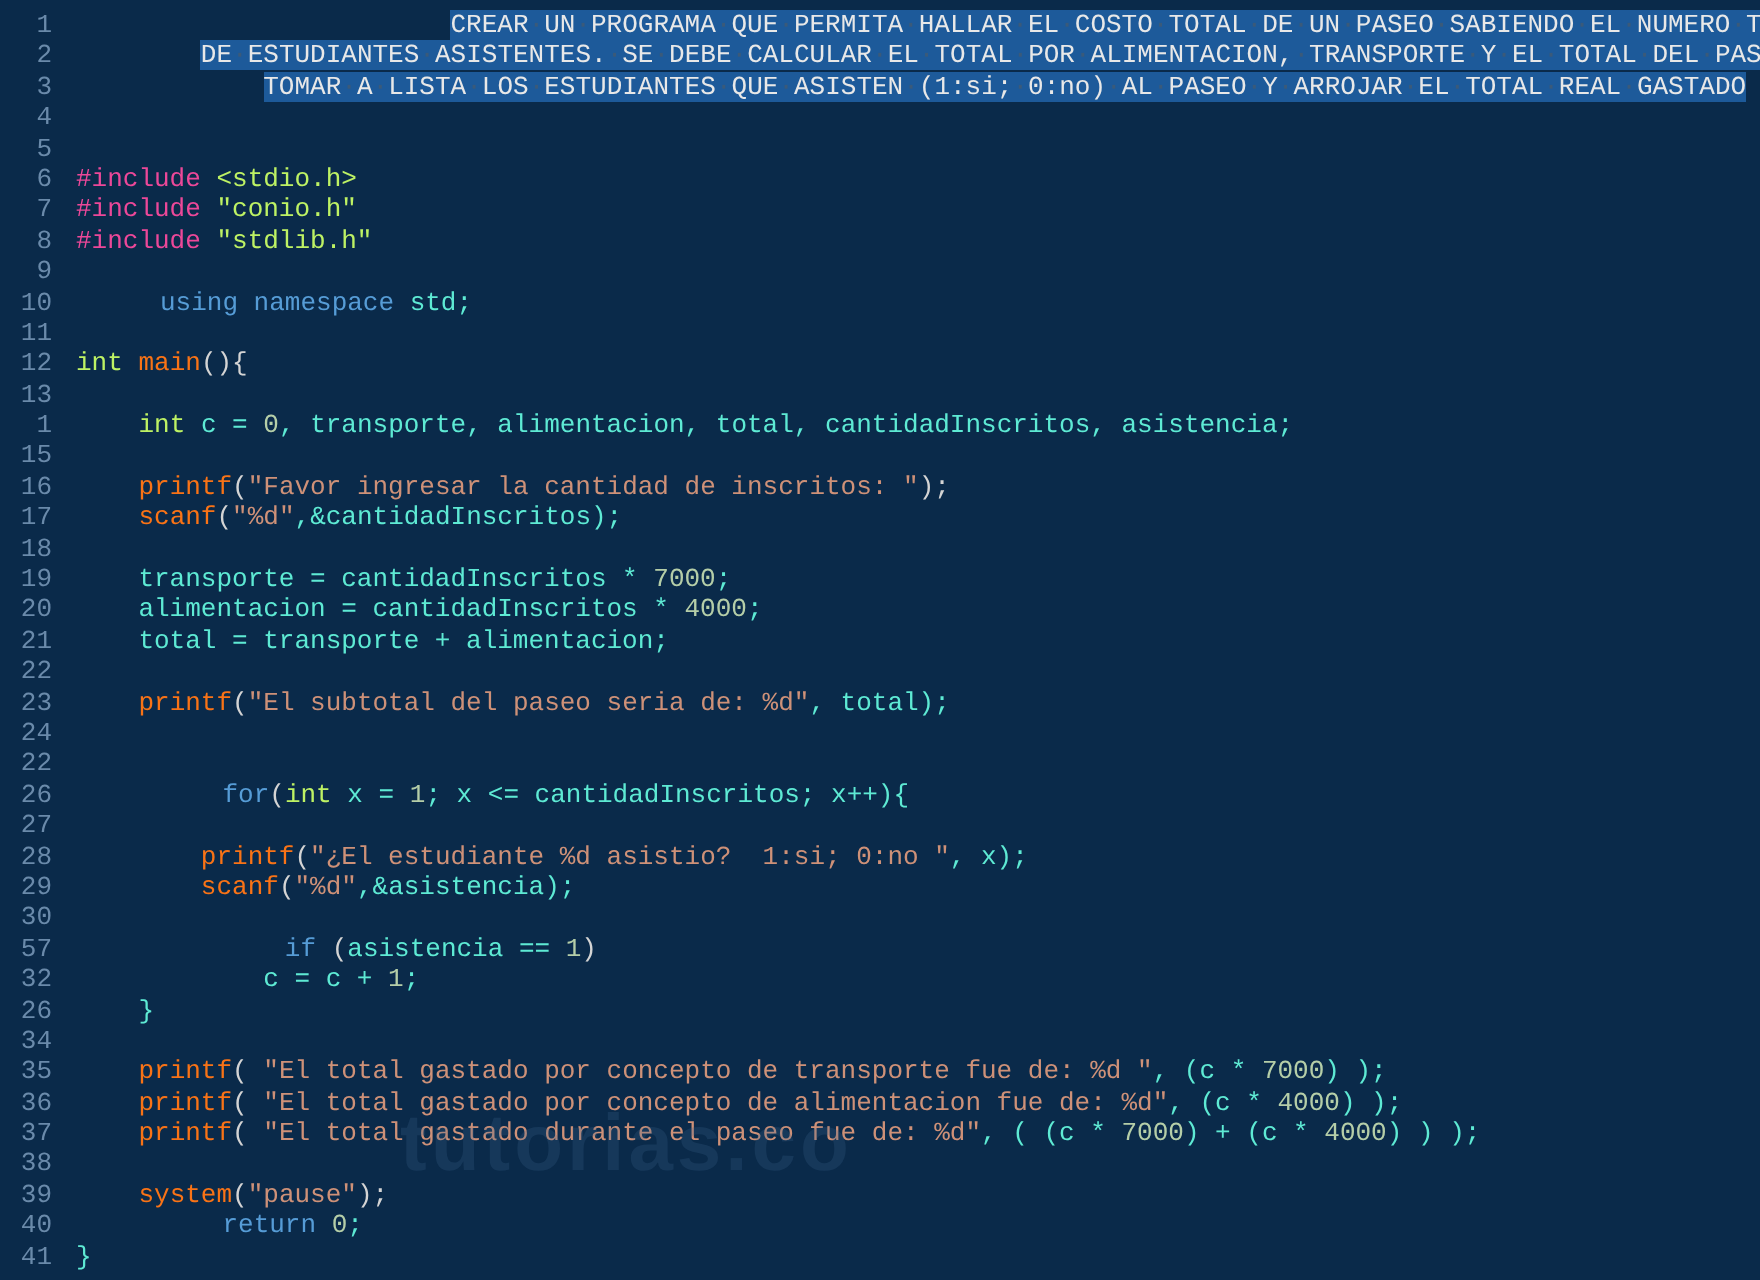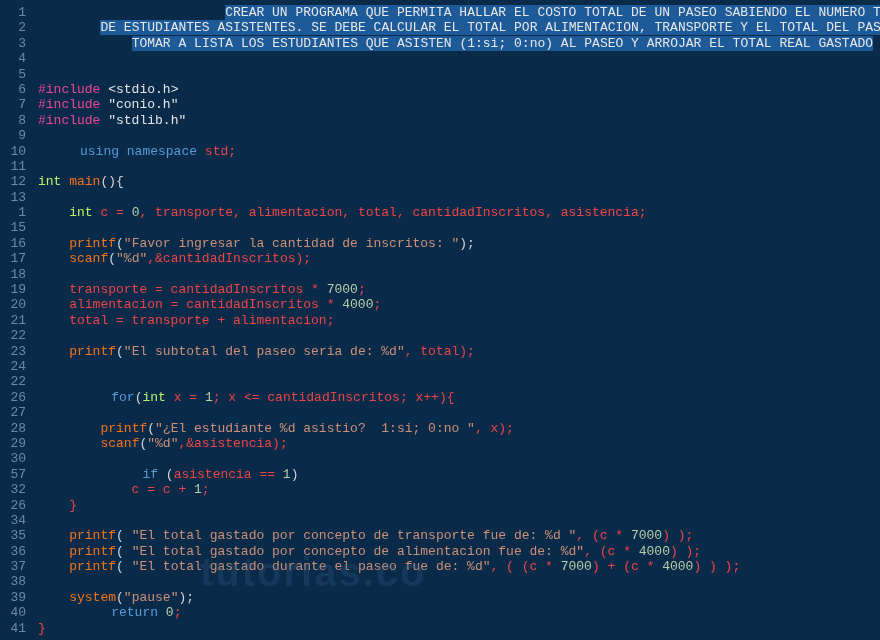--- a/index.html
+++ b/index.html
@@ -43,26 +43,26 @@
   }
   .sel {
     background: #1d5a9a;
     color: #e8e8e8;
   }
   .dot {
     color: #3a5a7a;
   }
   .keyword { color: #569cd6; margin-left: 42px; }
   .preproc { color: #ec4899; }
-  .include-path { color: #e5e5e5; }
+  .include-path { color: #bef264; }
   .string { color: #ce9178; }
   .number { color: #b5cea8; }
   .func { color: #f97316; }
   .type { color: #bef264; }
-  .ident { color: #ef4444; }
+  .ident { color: #5eead4; }
   .paren { color: #d4d4d4; }
   .watermark {
     position: absolute;
     bottom: 40px;
     left: 200px;
     font-size: 40px;
     font-weight: bold;
     color: rgba(60, 100, 140, 0.25);
     letter-spacing: 2px;
     pointer-events: none;

